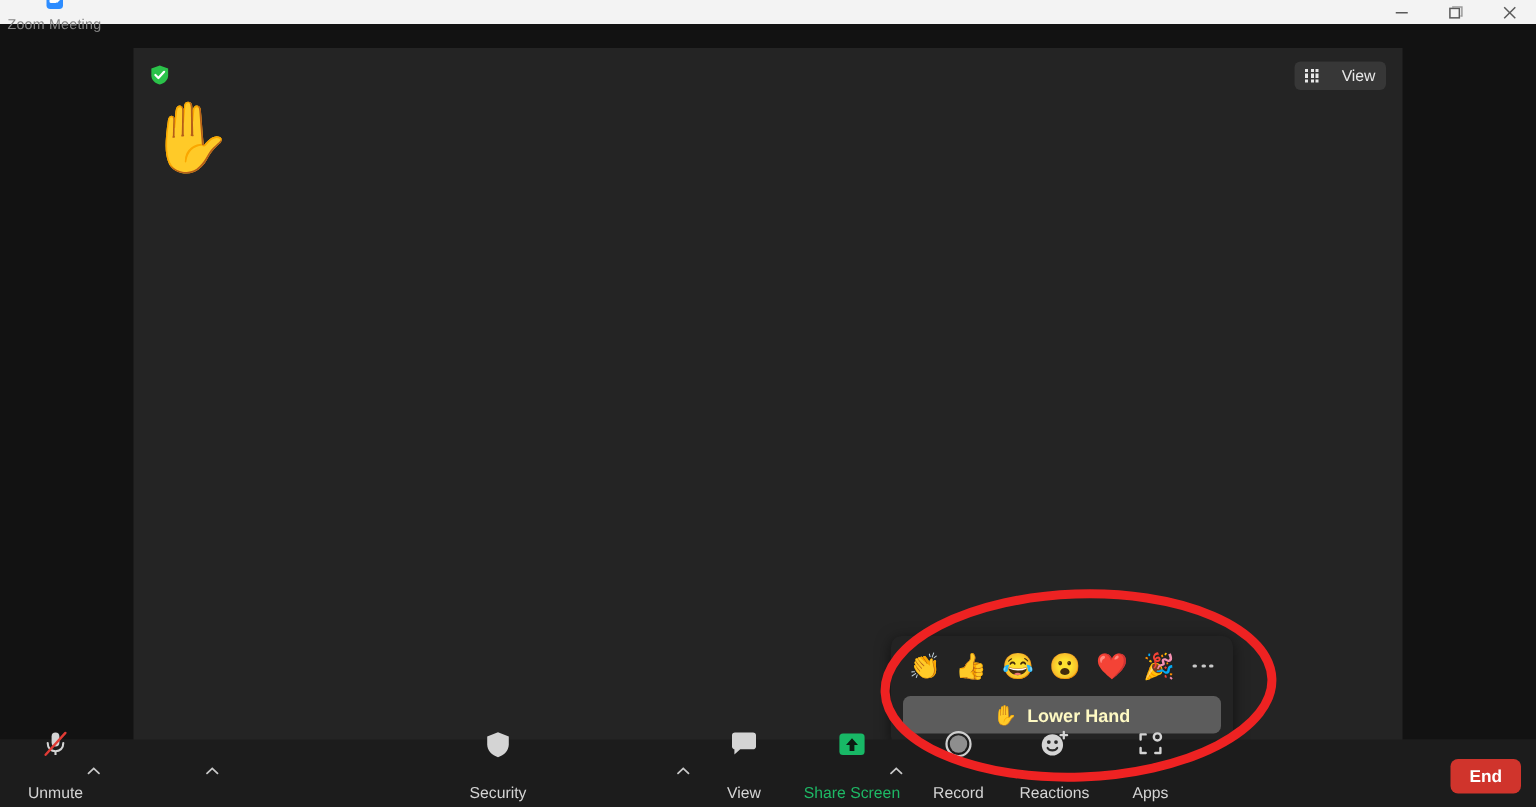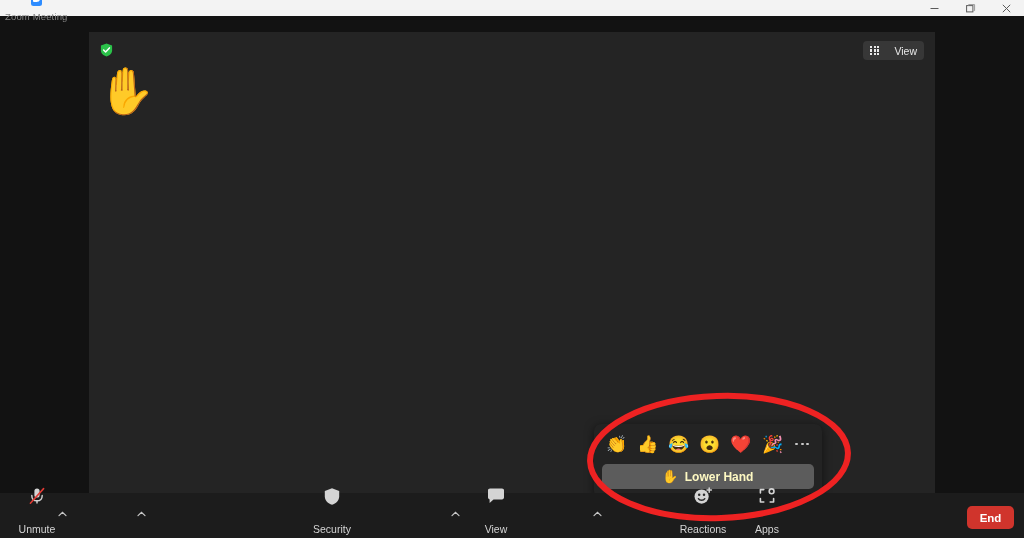--- a/index.html
+++ b/index.html
@@ -387,26 +387,44 @@
 
     <div class="tb-item" style="left:460px;">
       <span class="tb-icon">
         <svg width="20" height="18" viewBox="0 0 20 18">
           <path d="M2 3.2 C2 2.1 2.9 1.4 4 1.4 H16 C17.1 1.4 18 2.1 18 3.2 V10.6 C18 11.7 17.1 12.5 16 12.5 H7.5 L3.6 16 V12.5 H4 C2.9 12.5 2 11.7 2 10.6 Z" fill="#d4d4d4"></path>
         </svg>
       </span>
       <span class="tb-label">View</span>
     </div>
 
+    <div class="tb-item" style="left:532px;">
+      <span class="tb-icon">
+        <svg width="22" height="19" viewBox="0 0 22 19">
+          <rect x="2.6" y="2.0" width="16.8" height="14.4" rx="2.4" fill="#18b866"></rect>
+          <path d="M11 5.2 L15.0 9.6 H12.6 V13.6 H9.4 V9.6 H7.0 Z" fill="#0c1a12"></path>
+        </svg>
+      </span>
+      <span class="tb-label green">Share Screen</span>
+    </div>
     <div class="caret" style="left:591px;">
       <svg width="9" height="6" viewBox="0 0 9 6">
           <path d="M1 4.6 L4.5 1.3 L8 4.6" fill="none" stroke="#c8c8c8" stroke-width="1.2" stroke-linecap="round"></path>
         </svg>
     </div>
 
+    <div class="tb-item" style="left:603px;">
+      <span class="tb-icon">
+        <svg width="20" height="20" viewBox="0 0 20 20">
+          <circle cx="10" cy="10" r="8" fill="none" stroke="#cfcfcf" stroke-width="1.5"></circle>
+          <circle cx="10" cy="10" r="5.8" fill="#8e8e8e"></circle>
+        </svg>
+      </span>
+      <span class="tb-label">Record</span>
+    </div>
 
     <div class="tb-item" style="left:731px;">
       <span class="tb-icon">
         <svg width="20" height="19" viewBox="0 0 20 19">
           <path d="M6.8 2.6 H3.4 V6.0 M3.4 11.6 V15.0 H6.8 M13.2 15.0 H16.6 V11.6" fill="none" stroke="#d4d4d4" stroke-width="1.6" stroke-linecap="round" stroke-linejoin="round"></path>
           <circle cx="14.6" cy="4.3" r="2.4" fill="none" stroke="#d4d4d4" stroke-width="1.6"></circle>
         </svg>
       </span>
       <span class="tb-label">Apps</span>
     </div>

